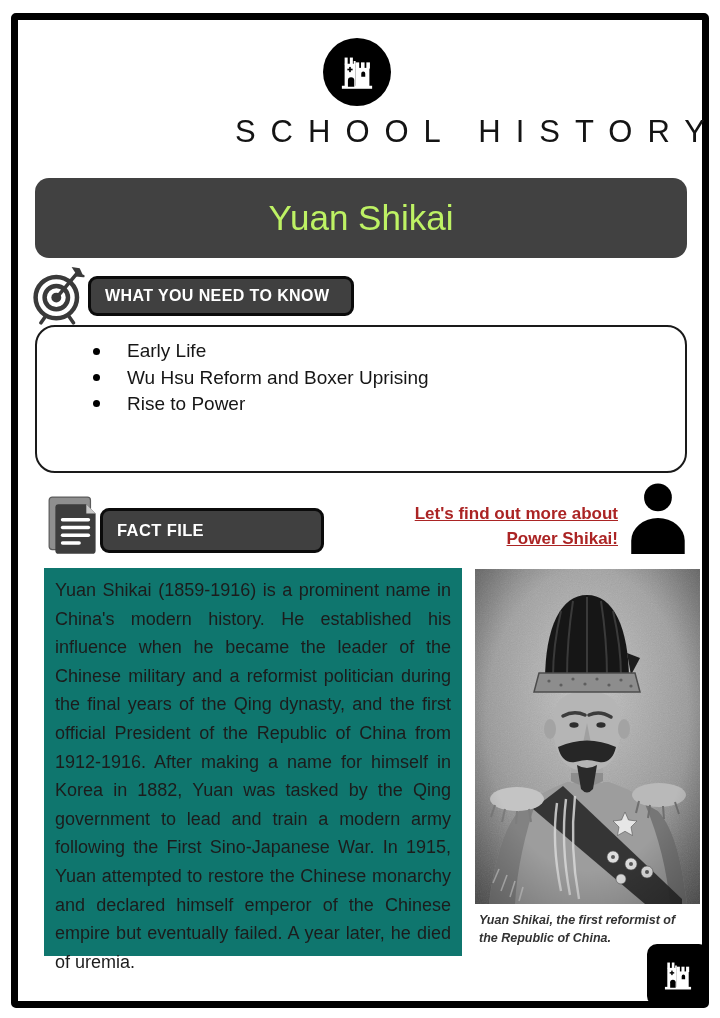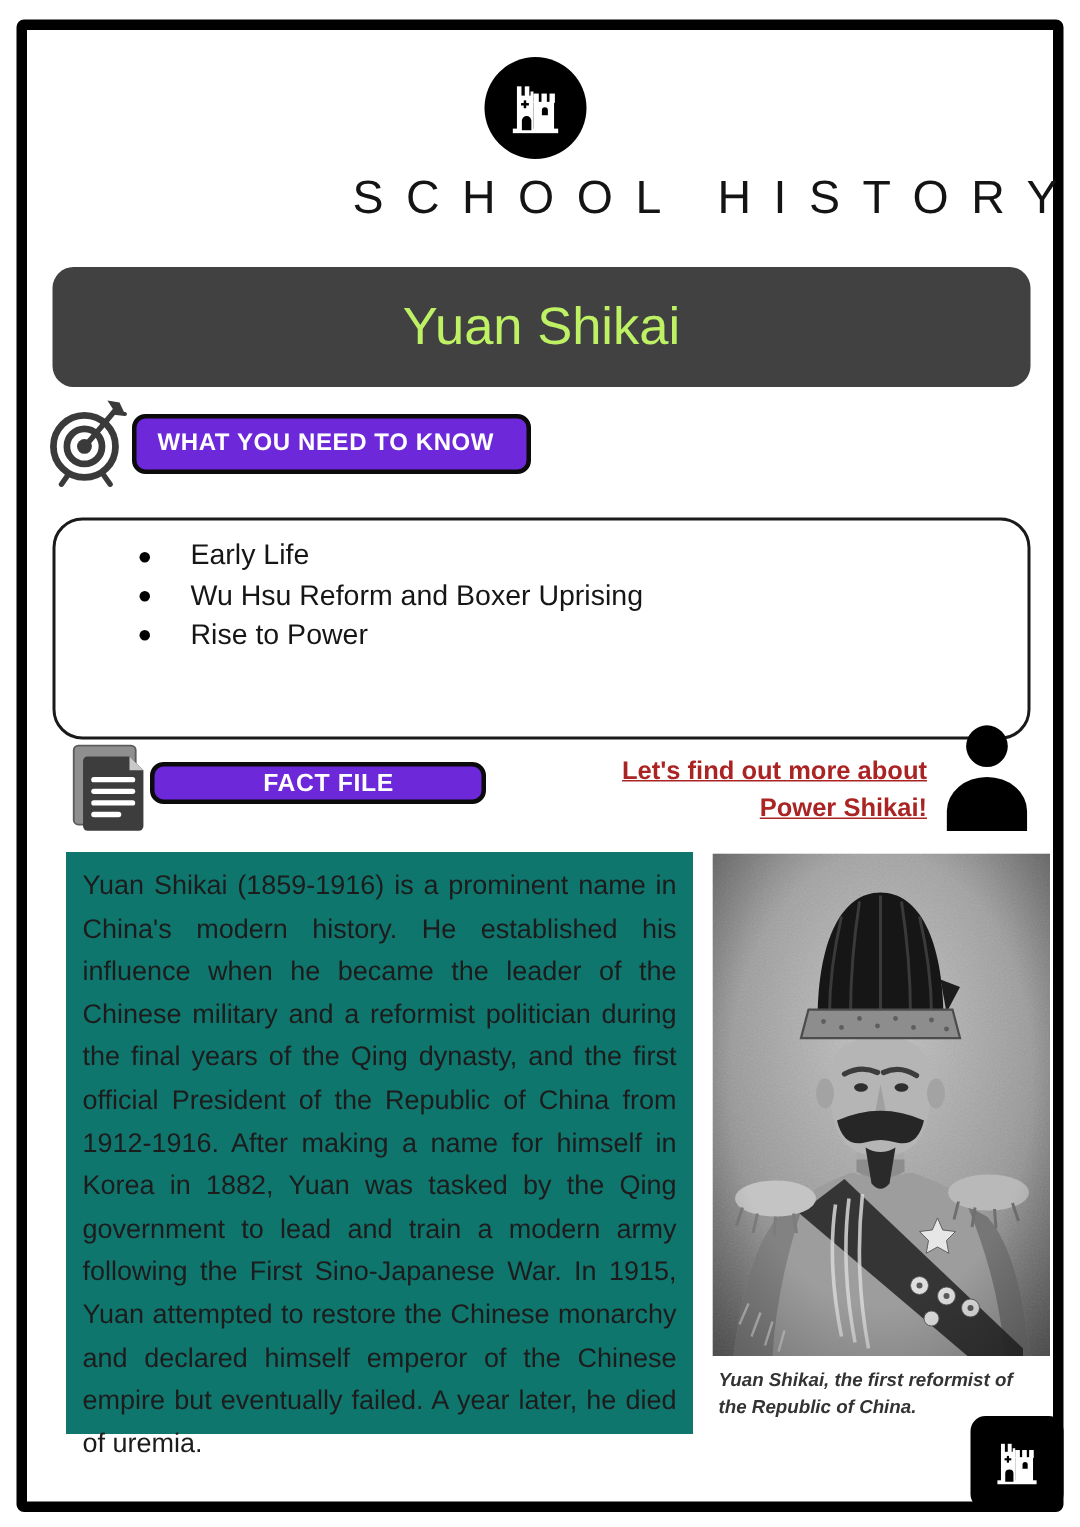--- a/index.html
+++ b/index.html
@@ -10,30 +10,30 @@
   
   .logo-circle{position:absolute;left:323px;top:38px;width:68px;height:68px;
          background:#000;border-radius:50%;display:flex;align-items:center;justify-content:center;}
   .logo-circle svg{width:44px;height:44px;}
   .brand{position:absolute;left:0;top:114px;width:720px;text-align:right;
          font-size:31px;letter-spacing:15px;text-indent:15px;color:#141414;font-weight:400;}
   .banner{position:absolute;left:35px;top:178px;width:652px;height:80px;background:#414141;
          border-radius:14px;display:flex;align-items:center;justify-content:center;
          color:#bef264;font-size:35px;font-weight:400;}
   
-  .pill{position:absolute;background:#6d28d9;border:3px solid #0b0b0b;border-radius:9px;
+  .pill{position:absolute;background:#404040;border:3px solid #0b0b0b;border-radius:9px;
         color:#fff;font-weight:bold;letter-spacing:.4px;display:flex;align-items:center;
         box-sizing:border-box;padding-left:14px;}
   .pill-know{left:88px;top:276px;width:266px;height:40px;font-size:16px;}
-  .pill-fact{left:100px;top:508px;width:224px;height:28px;font-size:16.5px;justify-content:center;}
+  .pill-fact{left:100px;top:508px;width:224px;height:45px;font-size:16.5px;}
   .target-wrap{position:absolute;left:32px;top:263px;width:54px;height:62px;}
   .fact-icon-wrap{position:absolute;left:44px;top:495px;width:64px;height:64px;}
   
   .list-box{position:absolute;left:35px;top:325px;width:652px;height:148px;box-sizing:border-box;
-        border:2.5px solid #1a1a1a;border-radius:20px;padding:11px 10px 0 56px;margin-top:20px;}
+        border:2.5px solid #1a1a1a;border-radius:20px;padding:11px 10px 0 56px;}
   .list-item{display:flex;align-items:center;height:26.4px;font-size:19px;color:#161616;}
   .bullet{width:7px;height:7px;border-radius:50%;background:#000;margin-right:27px;flex:0 0 auto;}
   
   .cta{position:absolute;left:372px;top:501px;width:246px;text-align:right;
        color:#ab2424;font-weight:bold;font-size:17px;line-height:25px;cursor:pointer;}
   .cta span{text-decoration:underline;}
   .person-wrap{position:absolute;left:626px;top:482px;width:66px;height:72px;}
   
   .textbox{position:absolute;left:44px;top:568px;width:418px;height:388px;background:#0f766e;
        box-sizing:border-box;padding:8px 11px;font-size:18px;line-height:28.6px;

